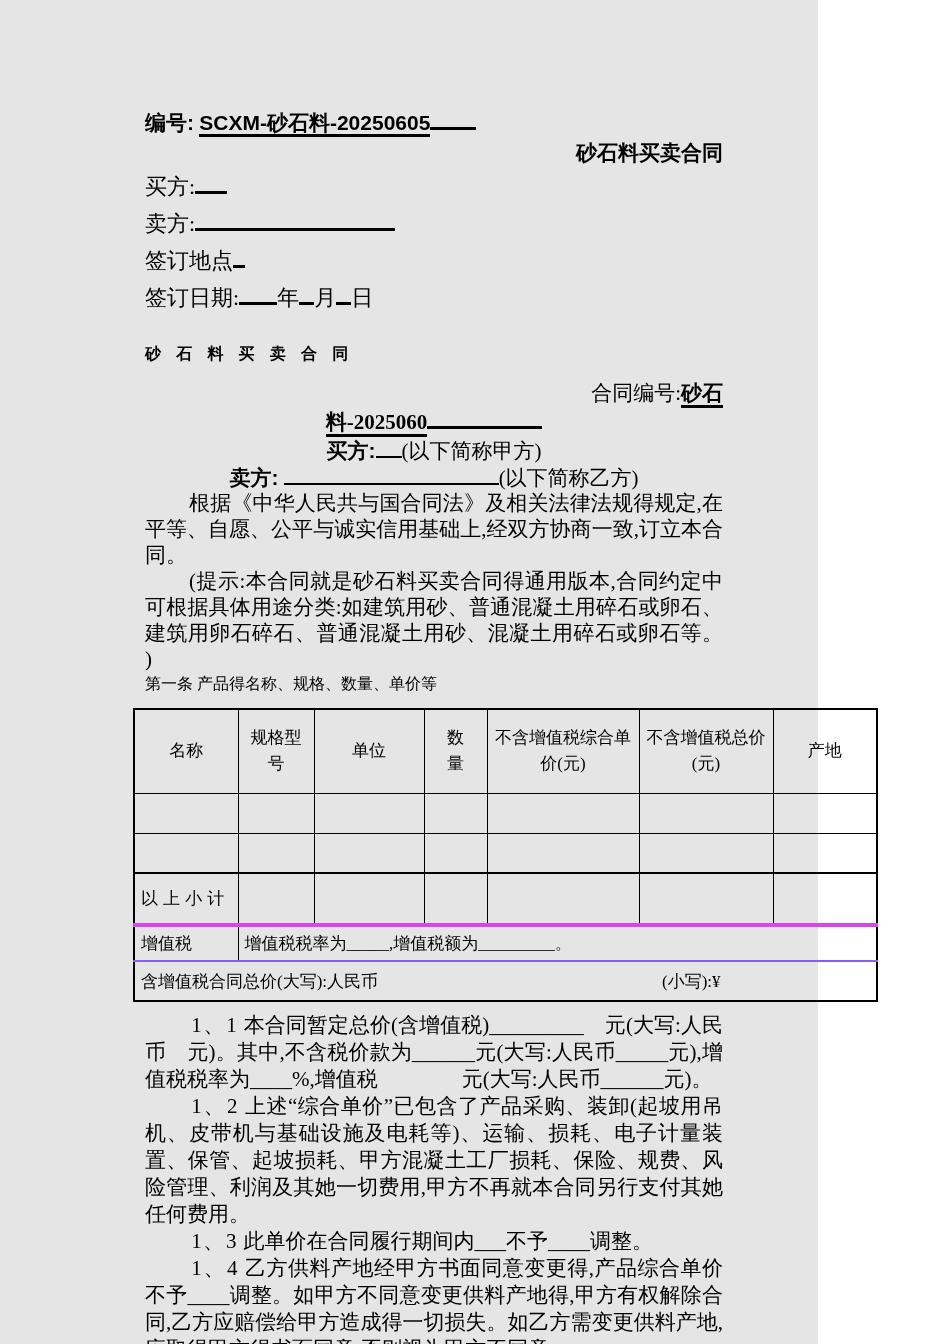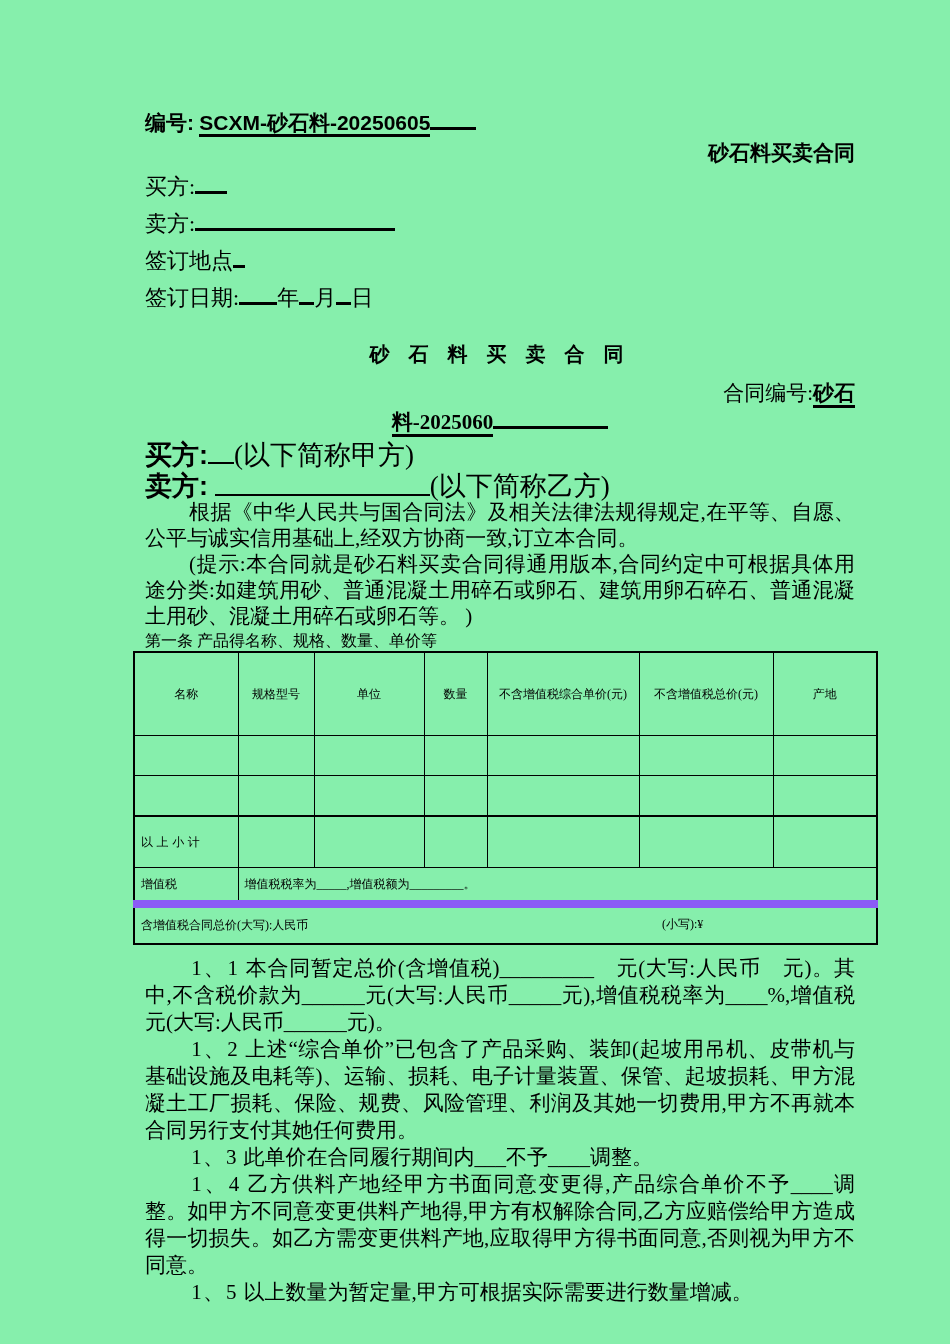--- a/index.html
+++ b/index.html
@@ -4,54 +4,54 @@
 <style>
   * { margin: 0; padding: 0; box-sizing: border-box; }
   html, body { background: #ffffff; }
   body {
     width: 950px; height: 1344px;
     font-family: "Liberation Serif", "DejaVu Serif", serif;
     color: #000;
     overflow: hidden;
   }
   .page {
-    width: 950px; height: 1344px;
+    width: 818px; height: 1344px;
     padding: 108px 95px 0 145px;
-    background: #86efac;
+    background: #e5e5e5;
   }
   
   .hdr-line { font-size: 21px; line-height: 30px; }
   .hdr-bold { font-family: "Liberation Sans", "DejaVu Sans", sans-serif; font-weight: bold; }
   .u-val { border-bottom: 3px solid #000; font-weight: bold; }
   .blank { display: inline-block; border-bottom: 2px solid #000; height: 1.05em; vertical-align: baseline; }
   .blank.thick { border-bottom-width: 3px; }
   .top-title { font-size: 21px; line-height: 30px; text-align: right; font-weight: bold;
                font-family: "Liberation Sans", "DejaVu Sans", sans-serif; }
   .fill-line { font-size: 22px; line-height: 37px; }
   
-  .main-title { margin-top: 22px; font-size: 20px; font-weight: bold; text-align: center;
+  .main-title { margin-top: 22px; font-size: 16px; font-weight: bold; 
                 letter-spacing: 0.35em; line-height: 32px; }
   .cno-line1 { margin-top: 10px; font-size: 21px; line-height: 27px; text-align: right; }
   .cno-line2 { font-size: 21px; line-height: 27px; text-align: center; }
-  .party-line { font-size: 27px; line-height: 24px; }
+  .party-line { font-size: 21px; line-height: 24px; text-align: center; }
   .party-line .lbl { font-weight: bold; font-family: "Liberation Sans", "DejaVu Sans", sans-serif; }
   .body-p { font-size: 21px; line-height: 26px; text-align: justify; text-indent: 2.1em; }
   .article-h { font-size: 16px; line-height: 20px; margin-top: 2px; }
   
   table.goods { border-collapse: collapse; table-layout: fixed;
-                width: 743px; margin-left: -12px; margin-top: 0;
-                font-size: 12px; }
+                width: 743px; margin-left: -12px; margin-top: 14px;
+                font-size: 17px; }
   table.goods th, table.goods td { border: 1px solid #000; padding: 4px 6px; font-weight: normal; vertical-align: middle; }
   table.goods { border: 2px solid #000; }
   table.goods thead th { height: 84px; text-align: center; line-height: 26px; }
   table.goods tr.empty td { height: 40px; }
   table.goods tr.subtotal td { height: 52px; border-top: 2px solid #000; }
   table.goods td.subtotal-lbl { letter-spacing: 0.3em; line-height: 26px; text-align: left; }
-  table.goods tr.vat td { height: 36px; border-top: 1px solid #d946ef; }
-  table.goods tr.total td { height: 40px; border-top: 8px solid #8b5cf6; position: relative; }
+  table.goods tr.vat td { height: 36px; border-top: 4px solid #d946ef; }
+  table.goods tr.total td { height: 40px; border-top: 2px solid #8b5cf6; position: relative; }
   table.goods .qty-th { padding: 4px 19px; }
   table.goods .total-right { position: absolute; left: 527px; top: 8px; white-space: nowrap; }
   
   .clauses { margin-top: 10px; }
   .clause { font-size: 21px; line-height: 27px; text-align: justify; text-indent: 2.2em; }
   .clause .cnum { letter-spacing: 0.08em; }
 </style>
 </head>
 <body>
 

